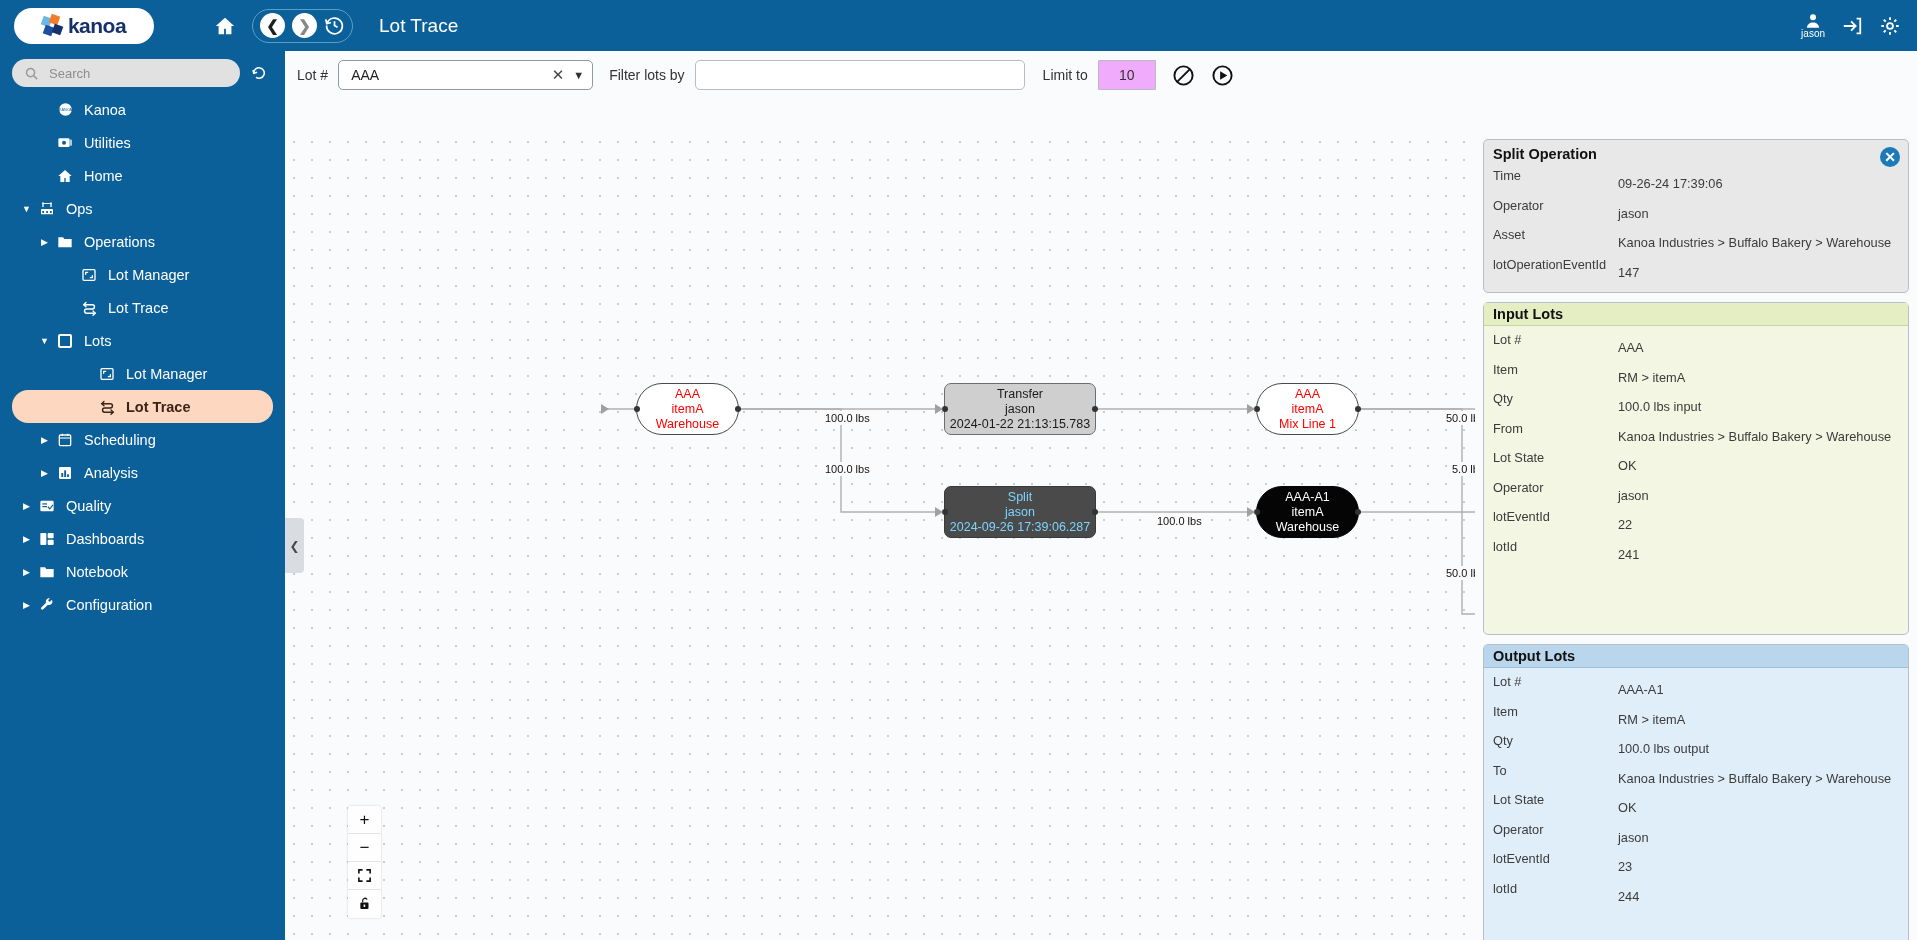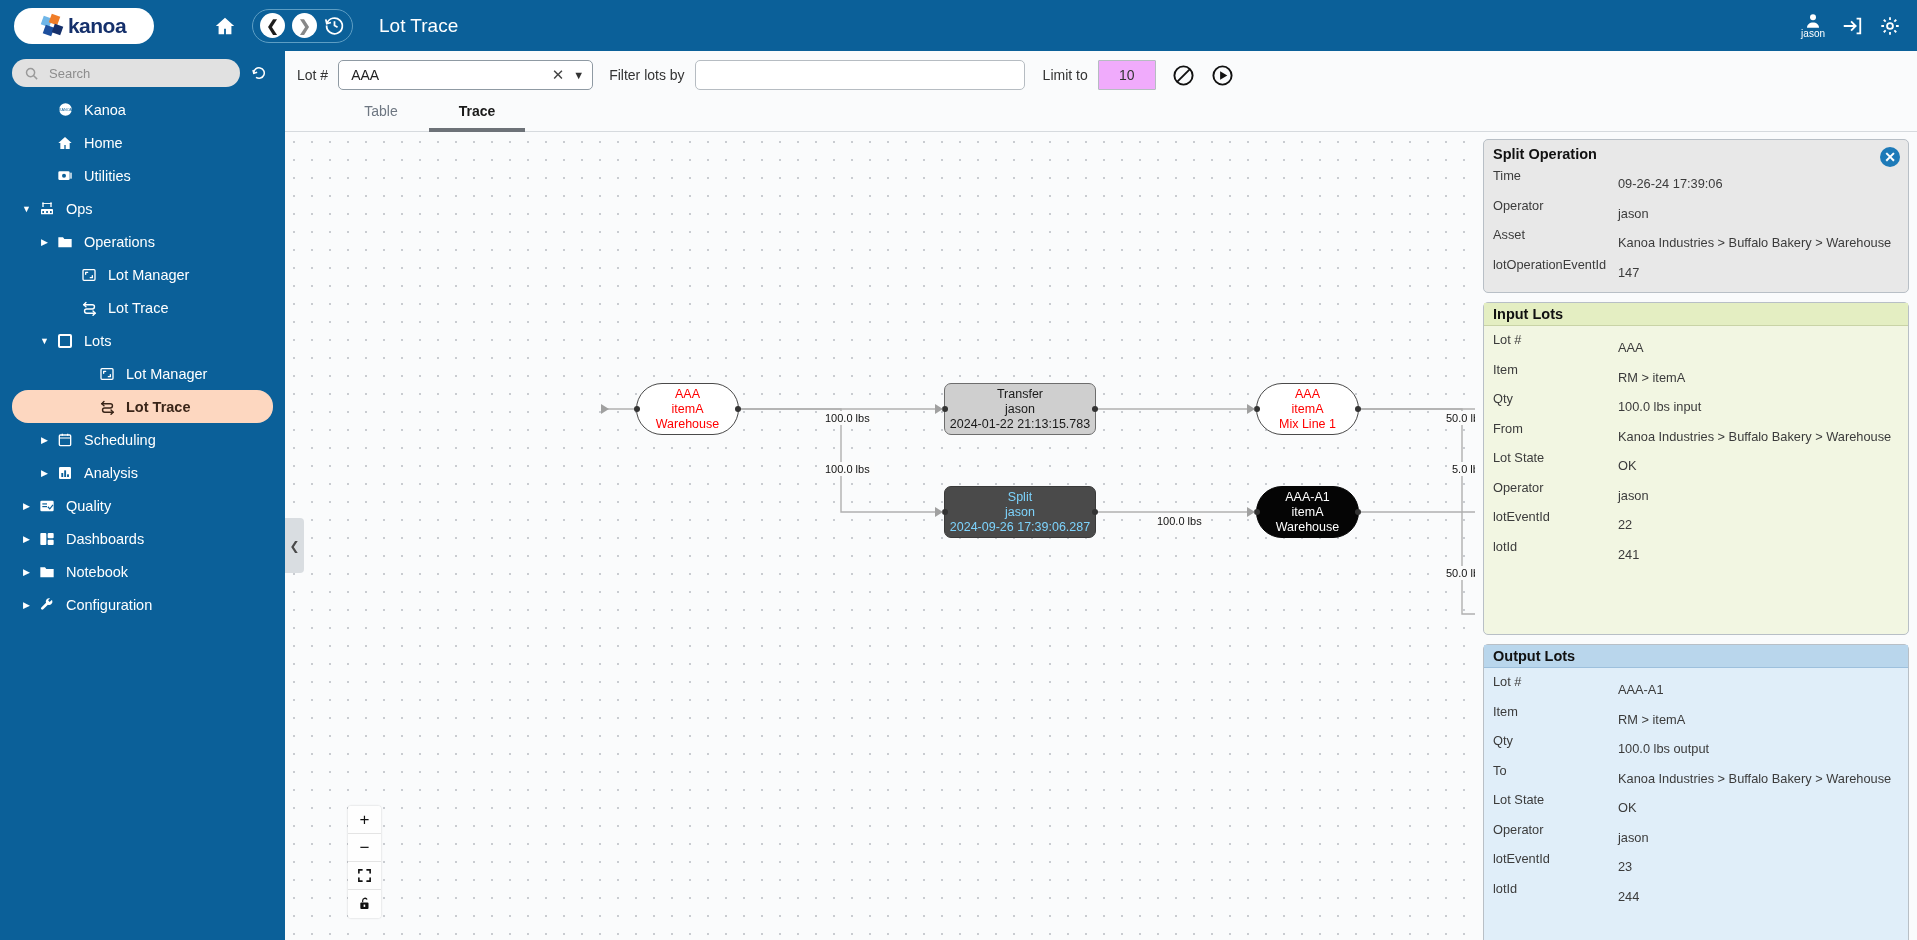--- a/index.html
+++ b/index.html
@@ -315,35 +315,35 @@
               <circle cx="12" cy="12" r="10" fill="#fff"></circle>
               <text x="12" y="14.5" font-size="6" text-anchor="middle" fill="#0b6099">KANOA</text>
             </svg>
           </span>
           <span class="ni-label">Kanoa</span>
         </div>
         <div class="nav-item ind1">
           <span class="caret">&nbsp;</span>
           <span class="ni-ico">
             <svg width="16" height="16" viewBox="0 0 24 24" fill="#fff">
-              <path d="M12 3 2 12h3v9h6v-6h2v6h6v-9h3z"></path>
-            </svg>
-          </span>
-          <span class="ni-label">Home</span>
-        </div>
-        <div class="nav-item ind1">
-          <span class="caret">&nbsp;</span>
-          <span class="ni-ico">
-            <svg width="16" height="16" viewBox="0 0 24 24" fill="#fff">
               <rect x="2" y="5" width="17" height="13" rx="2"></rect>
               <circle cx="10.5" cy="11.5" r="3" fill="#0b6099"></circle>
               <rect x="20" y="7" width="2" height="9"></rect>
             </svg>
           </span>
           <span class="ni-label">Utilities</span>
+        </div>
+        <div class="nav-item ind1">
+          <span class="caret">&nbsp;</span>
+          <span class="ni-ico">
+            <svg width="16" height="16" viewBox="0 0 24 24" fill="#fff">
+              <path d="M12 3 2 12h3v9h6v-6h2v6h6v-9h3z"></path>
+            </svg>
+          </span>
+          <span class="ni-label">Home</span>
         </div>
         <div class="nav-item ind0">
           <span class="caret">▼</span>
           <span class="ni-ico">
             <svg width="16" height="16" viewBox="0 0 24 24" fill="#fff">
               <rect x="5" y="2" width="2" height="7"></rect>
               <rect x="17" y="2" width="2" height="7"></rect>
               <rect x="5" y="3" width="14" height="1.4"></rect>
               <rect x="3" y="12" width="18" height="8" rx="1"></rect>
               <rect x="5" y="15" width="2.5" height="3" fill="#0b6099"></rect>
@@ -500,24 +500,20 @@
           </svg>
       </span>
       <span class="act-ico">
         <svg width="23" height="23" viewBox="0 0 24 24" fill="none" stroke="#111" stroke-width="2">
             <circle cx="12" cy="12" r="9.5"></circle>
             <polygon points="9.5,7.5 17,12 9.5,16.5" fill="#111" stroke="none"></polygon>
           </svg>
       </span>
     </div>
 
-    <div class="tabs">
-      <div class="tab">Table</div>
-      <div class="tab active">Trace</div>
-    </div>
 
     <div class="canvas">
 
       <svg id="edge-svg" width="1632" height="807" style="position:absolute;left:0;top:0;pointer-events:none">
         <g stroke="#b0b0b0" stroke-width="1.4" fill="none">
 
           <path d="M 455 276 L 659 276"></path>
 
           <path d="M 455 276 L 556 276 L 556 379 L 659 379"></path>
 

